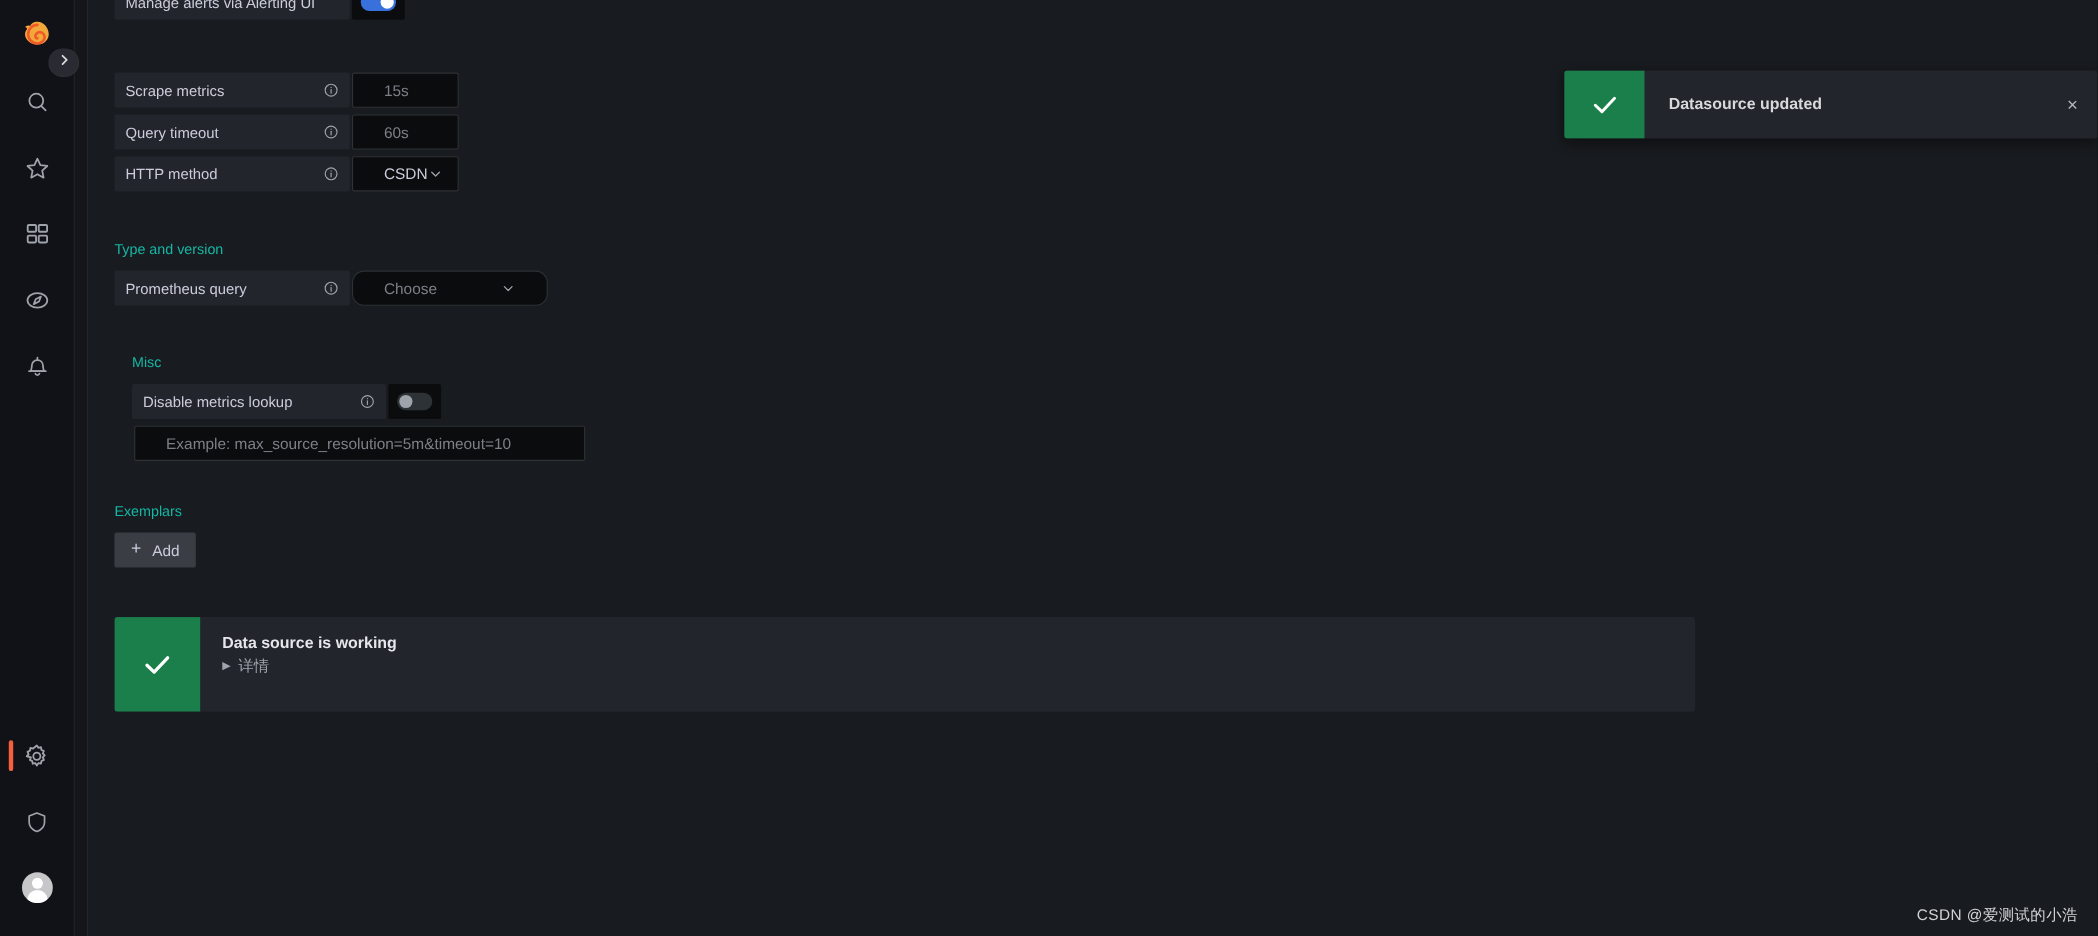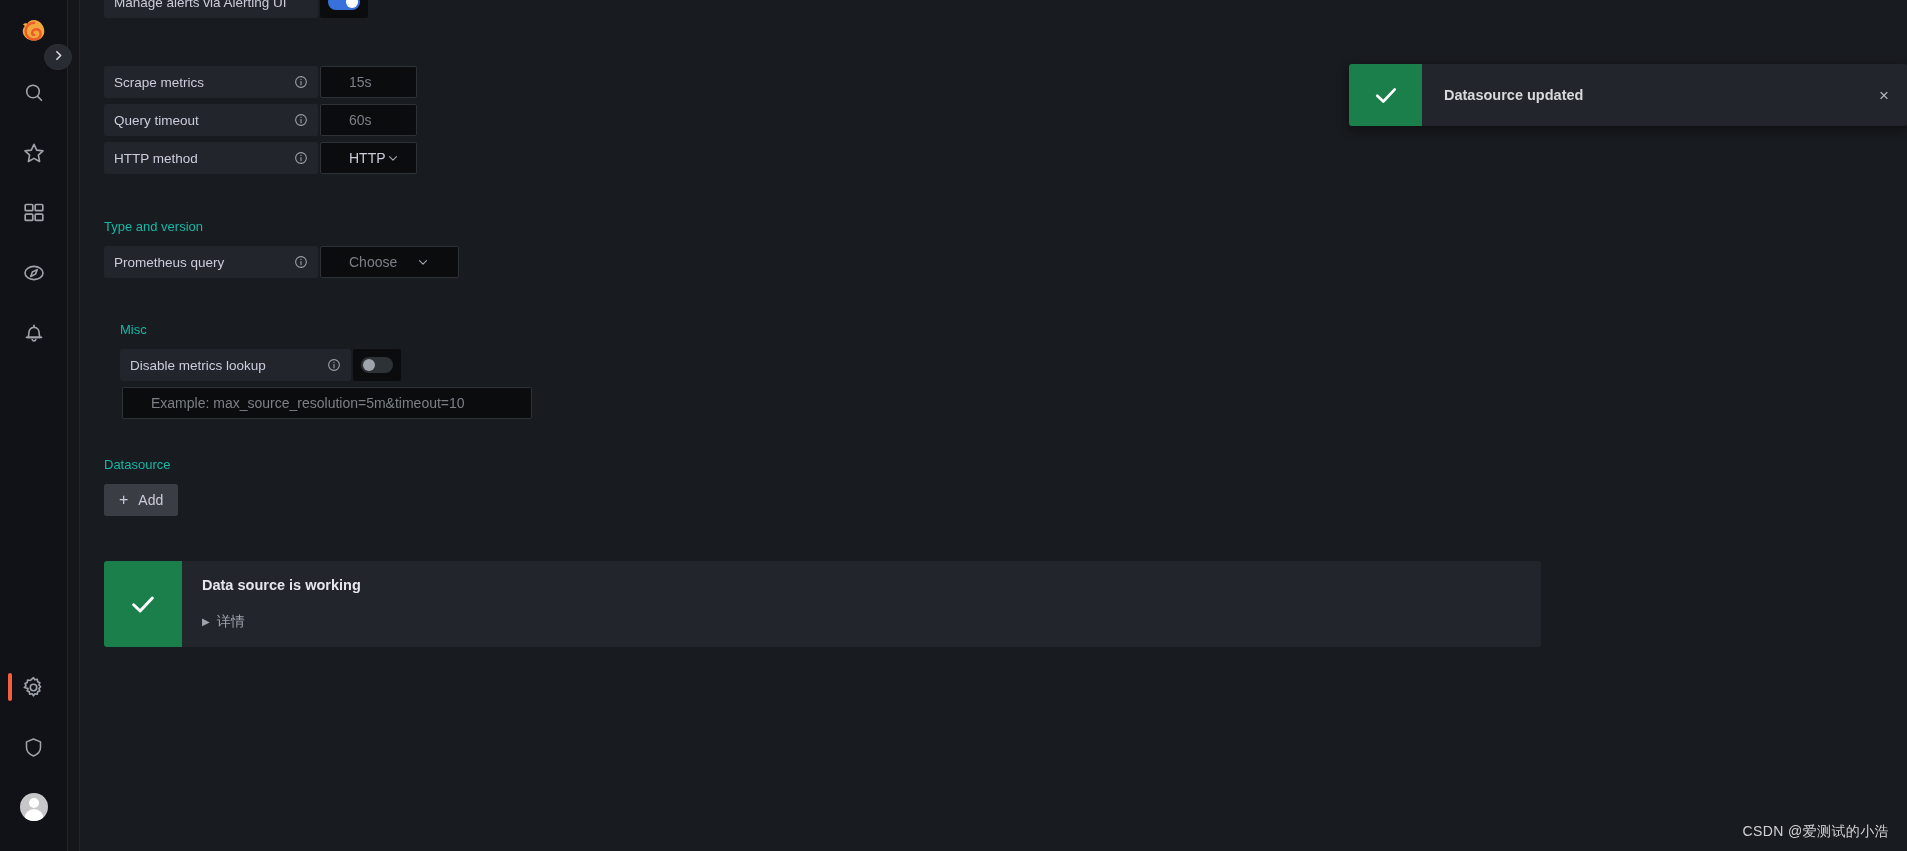--- a/index.html
+++ b/index.html
@@ -182,21 +182,21 @@
     border-radius: 2px;
     display: flex;
     align-items: center;
     padding: 0 28px;
     font-size: 14px;
     color: #ccccdc;
     margin-left: 2px;
   }
   .field .ph { color: #7b8087; }
   .field-w97 { width: 97px; }
-  .field-w163 { width: 139px; }
+  .field-w163 { width: 178px; border-radius: 11px; }
   .field-w410 { width: 410px; }
   .field.select {
     justify-content: space-between;
     cursor: pointer;
   }
   .field.select .chev { color: #9fa3ab; display: inline-flex; }
 
   
   .toggle-wrap {
     margin-left: 2px;
@@ -270,21 +270,21 @@
     align-items: center;
     justify-content: center;
     color: #ffffff;
     flex: 0 0 78px;
   }
   .alert-body {
     flex: 1 1 auto;
     padding: 16px 20px;
     display: flex;
     flex-direction: column;
-    gap: 20px;
+    gap: 4px;
   }
   .alert-title {
     font-size: 14.5px;
     font-weight: 600;
     color: #e6e6ec;
   }
   .alert-details {
     font-size: 14px;
     color: #9fa3ab;
     display: inline-flex;
@@ -297,21 +297,21 @@
     font-size: 10px;
     line-height: 1;
     color: #9fa3ab;
   }
 
   
   .toast {
     position: absolute;
     right: 0px;
     top: 64px;
-    width: 558px;
+    width: 485px;
     height: 62px;
     background: #22252b;
     border-radius: 3px;
     display: flex;
     overflow: hidden;
     box-shadow: 0 4px 12px rgba(0,0,0,0.45);
     z-index: 40;
   }
   .toast-icon {
     width: 73px;
@@ -507,21 +507,21 @@
             <span>HTTP method</span>
             <span class="info">
               <svg width="14" height="14" viewBox="0 0 24 24" fill="none" stroke="currentColor" stroke-width="1.8">
                 <circle cx="12" cy="12" r="9.2"></circle>
                 <line x1="12" y1="11" x2="12" y2="16.6" stroke-linecap="round"></line>
                 <circle cx="12" cy="7.6" r="1" fill="currentColor" stroke="none"></circle>
               </svg>
             </span>
           </div>
           <div class="field select field-w97">
-            <span>HTTP</span>
+            <span>CSDN</span>
             <span class="chev">
               <svg width="14" height="14" viewBox="0 0 24 24" fill="none" stroke="currentColor" stroke-width="2" stroke-linecap="round" stroke-linejoin="round">
                 <polyline points="6,9.5 12,15.5 18,9.5"></polyline>
               </svg>
             </span>
           </div>
         </div>
       </div>
 
       <div class="sec-mt-type">
@@ -570,21 +570,21 @@
         </div>
 
         <div class="row">
           <div class="field field-w410">
             <span class="ph">Example: max_source_resolution=5m&amp;timeout=10</span>
           </div>
         </div>
       </div>
 
       <div class="sec-mt-exem">
-        <div class="section-h">Datasource</div>
+        <div class="section-h">Exemplars</div>
         <div class="btn">
           <span class="plus">+</span>
           <span>Add</span>
         </div>
       </div>
 
       <div class="alert mt-alert">
         <div class="alert-icon">
           <svg width="30" height="30" viewBox="0 0 24 24" fill="none" stroke="currentColor" stroke-width="2.4" stroke-linecap="round" stroke-linejoin="round">
             <polyline points="4.5,12.6 9.7,17.6 19.5,7.2"></polyline>

